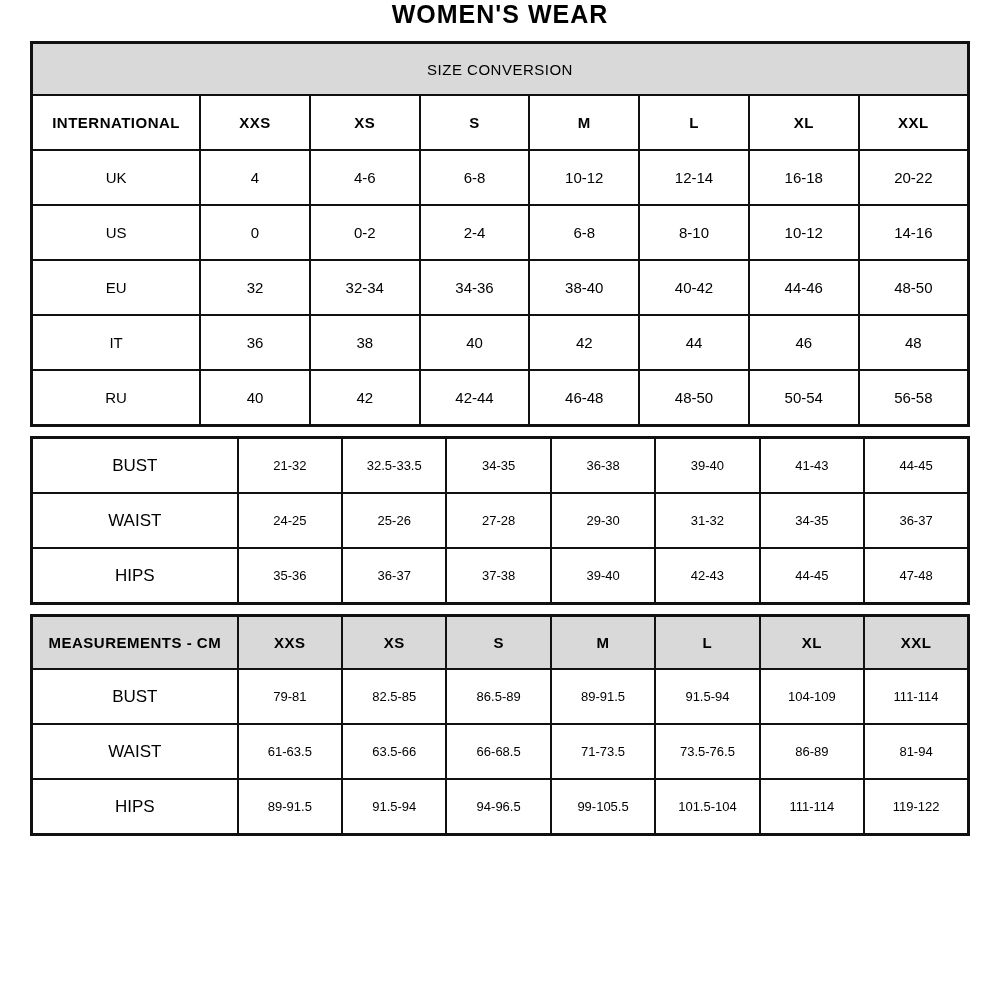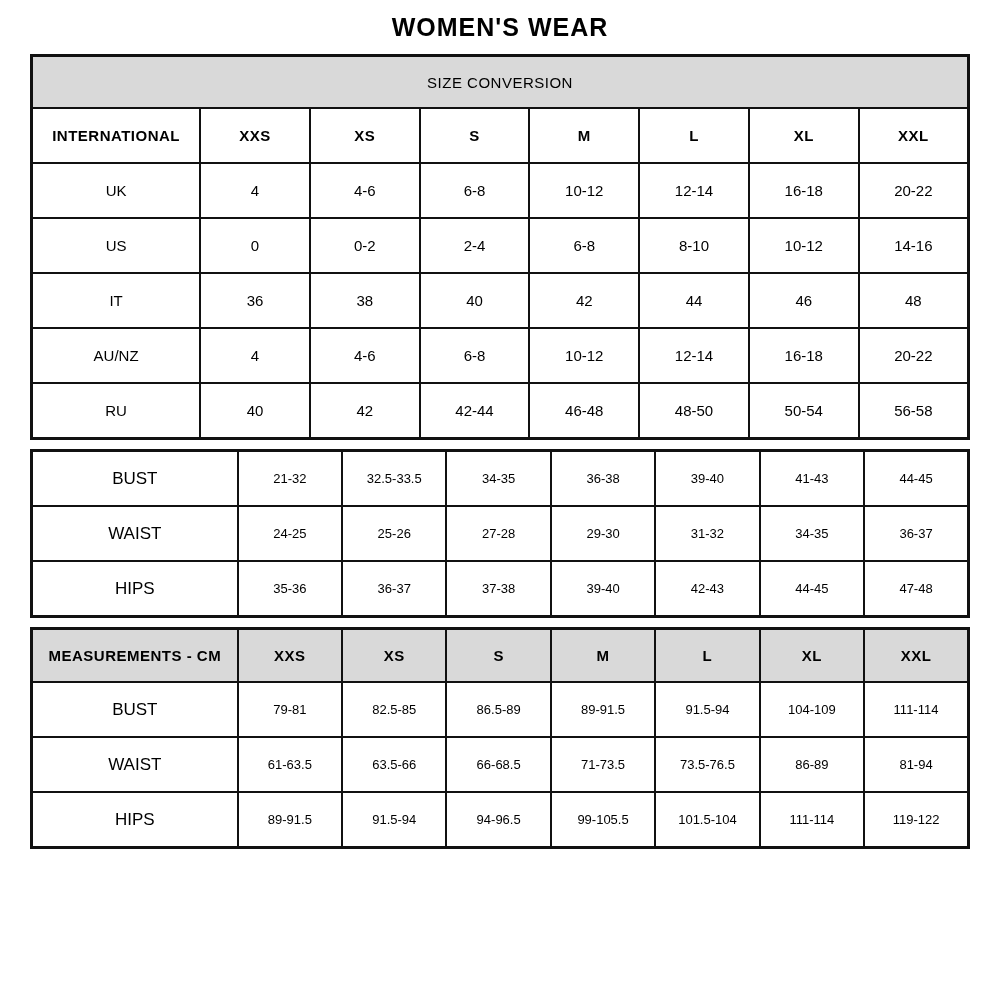--- a/index.html
+++ b/index.html
@@ -12,21 +12,20 @@
   body{
     width:1000px;height:1000px;
     background:var(--page-bg);
     color:var(--text);
     font-family:"Liberation Sans","DejaVu Sans",sans-serif;
     -webkit-font-smoothing:antialiased;
   }
   .page{
     width:1000px;height:1000px;
     box-sizing:border-box;
-    padding-top:13px;
   }
   .page-title{
     margin:0 0 12px 0;
     text-align:center;
     font-size:25px;
     font-weight:700;
     letter-spacing:1px;
   }
   table{
     width:940px;
@@ -106,40 +105,40 @@
           <td class="lbl">US</td>
           <td class="val">0</td>
           <td class="val">0-2</td>
           <td class="val">2-4</td>
           <td class="val">6-8</td>
           <td class="val">8-10</td>
           <td class="val">10-12</td>
           <td class="val">14-16</td>
         </tr>
         <tr>
+          <td class="lbl">EU</td>
+          <td class="val">32</td>
+          <td class="val">32-34</td>
+          <td class="val">34-36</td>
+          <td class="val">38-40</td>
+          <td class="val">40-42</td>
+          <td class="val">44-46</td>
+          <td class="val">48-50</td>
+        </tr>
+        <tr>
           <td class="lbl">IT</td>
           <td class="val">36</td>
           <td class="val">38</td>
           <td class="val">40</td>
           <td class="val">42</td>
           <td class="val">44</td>
           <td class="val">46</td>
           <td class="val">48</td>
         </tr>
         <tr>
-          <td class="lbl">AU/NZ</td>
-          <td class="val">4</td>
-          <td class="val">4-6</td>
-          <td class="val">6-8</td>
-          <td class="val">10-12</td>
-          <td class="val">12-14</td>
-          <td class="val">16-18</td>
-          <td class="val">20-22</td>
-        </tr>
-        <tr>
           <td class="lbl">RU</td>
           <td class="val">40</td>
           <td class="val">42</td>
           <td class="val">42-44</td>
           <td class="val">46-48</td>
           <td class="val">48-50</td>
           <td class="val">50-54</td>
           <td class="val">56-58</td>
         </tr>
       </tbody>

